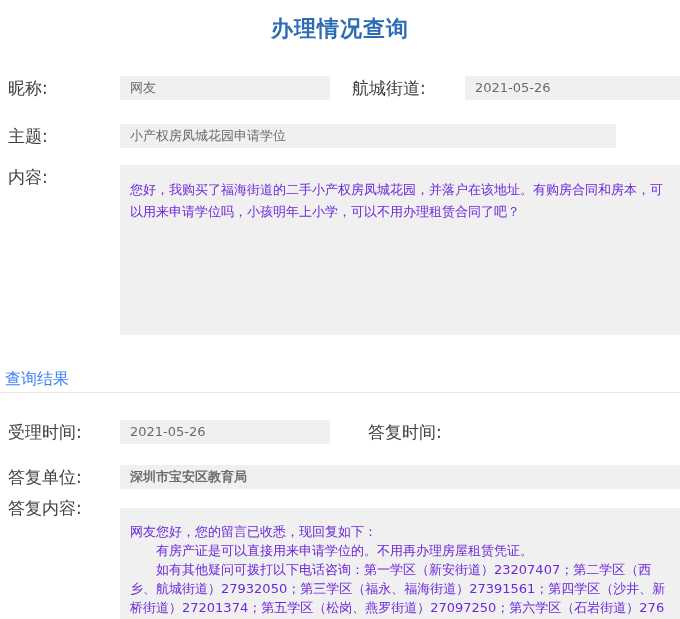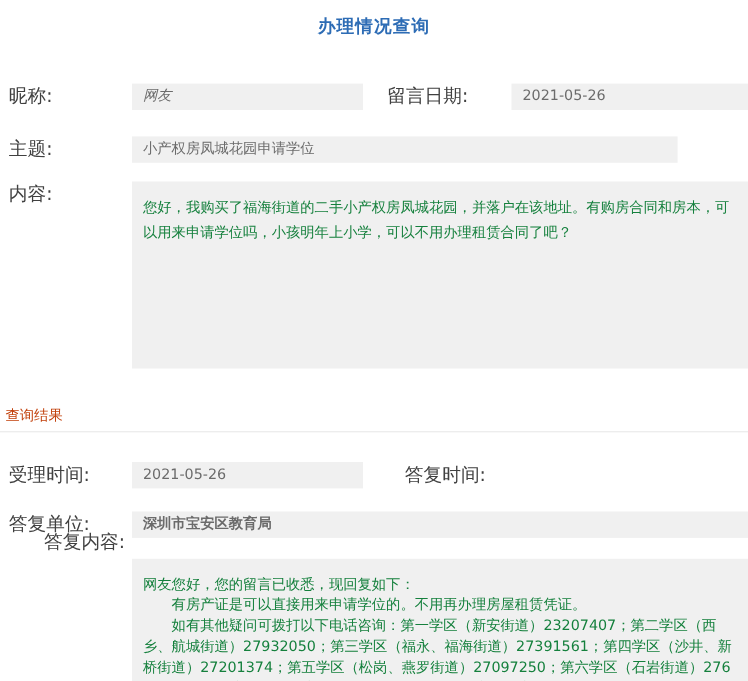--- a/index.html
+++ b/index.html
@@ -7,21 +7,21 @@
     width: 680px; height: 619px;
     background: #ffffff;
     overflow: hidden;
     font-family: "DejaVu Sans", "Liberation Sans", sans-serif;
   }
   .page { position: relative; width: 680px; height: 619px; background: #fff; }
 
   .page-title {
     position: absolute; left: 0; top: 14px; width: 680px;
     text-align: center;
-    font-size: 16px; font-weight: bold;
+    font-size: 22px; font-weight: bold;
     color: #2d6cb5;
     letter-spacing: 1px;
   }
 
   .label {
     position: absolute;
     font-size: 17px; color: #404040;
     height: 24px; line-height: 24px;
     white-space: nowrap;
   }
@@ -31,68 +31,68 @@
     position: absolute;
     background: #f0f0f0;
     height: 24px; line-height: 24px;
     font-size: 13px; color: #6b6b6b;
     padding: 0 10px;
     overflow: hidden; white-space: nowrap;
   }
   .textarea {
     position: absolute;
     background: #f0f0f0;
-    font-size: 13px; color: #15803d;
+    font-size: 13px; color: #6d28d9;
     padding: 14px 10px;
     overflow: hidden;
     white-space: pre-wrap;
     word-break: break-all;
   }
   .textarea.content-box { line-height: 22px; }
   .textarea.reply-box   { line-height: 19px; }
 
   .section-link {
     position: absolute; left: 5px; top: 369px;
-    font-size: 13px; color: #c2410c;
+    font-size: 16px; color: #3b82f6;
     cursor: pointer;
   }
   .divider {
     position: absolute; left: 0; top: 392px;
     width: 680px; height: 0;
     border-top: 1px solid #e9e9e9;
   }
 </style>
 </head>
 <body>
 
 <div class="page">
 
   <div class="page-title">办理情况查询</div>
 
   <div class="label" style="left:8px; top:76px;">昵称:</div>
-  <div class="input" style="left:120px; top:76px; width:210px;font-style:italic;">网友</div>
+  <div class="input" style="left:120px; top:76px; width:210px;">网友</div>
 
-  <div class="label" style="left:352px; top:76px;">留言日期:</div>
+  <div class="label" style="left:352px; top:76px;">航城街道:</div>
   <div class="input" style="left:465px; top:76px; width:215px;">2021-05-26</div>
 
   <div class="label" style="left:8px; top:124px;">主题:</div>
   <div class="input" style="left:120px; top:124px; width:496px;">小产权房凤城花园申请学位</div>
 
   <div class="label top-aligned" style="left:8px; top:168px;">内容:</div>
   <div class="textarea content-box" style="left:120px; top:165px; width:560px; height:170px;">您好，我购买了福海街道的二手小产权房凤城花园，并落户在该地址。有购房合同和房本，可以用来申请学位吗，小孩明年上小学，可以不用办理租赁合同了吧？</div>
 
   <div class="section-link">查询结果</div>
   <div class="divider"></div>
 
   <div class="label" style="left:8px; top:420px;">受理时间:</div>
   <div class="input" style="left:120px; top:420px; width:210px;">2021-05-26</div>
 
   <div class="label" style="left:368px; top:420px;">答复时间:</div>
 
   <div class="label" style="left:8px; top:465px;">答复单位:</div>
   <div class="input" style="left:120px; top:465px; width:560px;font-weight:bold;">深圳市宝安区教育局</div>
 
-  <div class="label top-aligned" style="left:8px; top:484px;margin-left:32px;">答复内容:</div>
+  <div class="label top-aligned" style="left:8px; top:499px;">答复内容:</div>
   <div class="textarea reply-box" style="left:120px; top:508px; width:560px; height:130px;">网友您好，您的留言已收悉，现回复如下：
 　　有房产证是可以直接用来申请学位的。不用再办理房屋租赁凭证。
 　　如有其他疑问可拨打以下电话咨询：第一学区（新安街道）23207407；第二学区（西乡、航城街道）27932050；第三学区（福永、福海街道）27391561；第四学区（沙井、新桥街道）27201374；第五学区（松岗、燕罗街道）27097250；第六学区（石岩街道）27619697。区教育局基础教育科27757162。感谢您对宝安教育的关注！</div>
 
 </div>
 
 </body></html>

